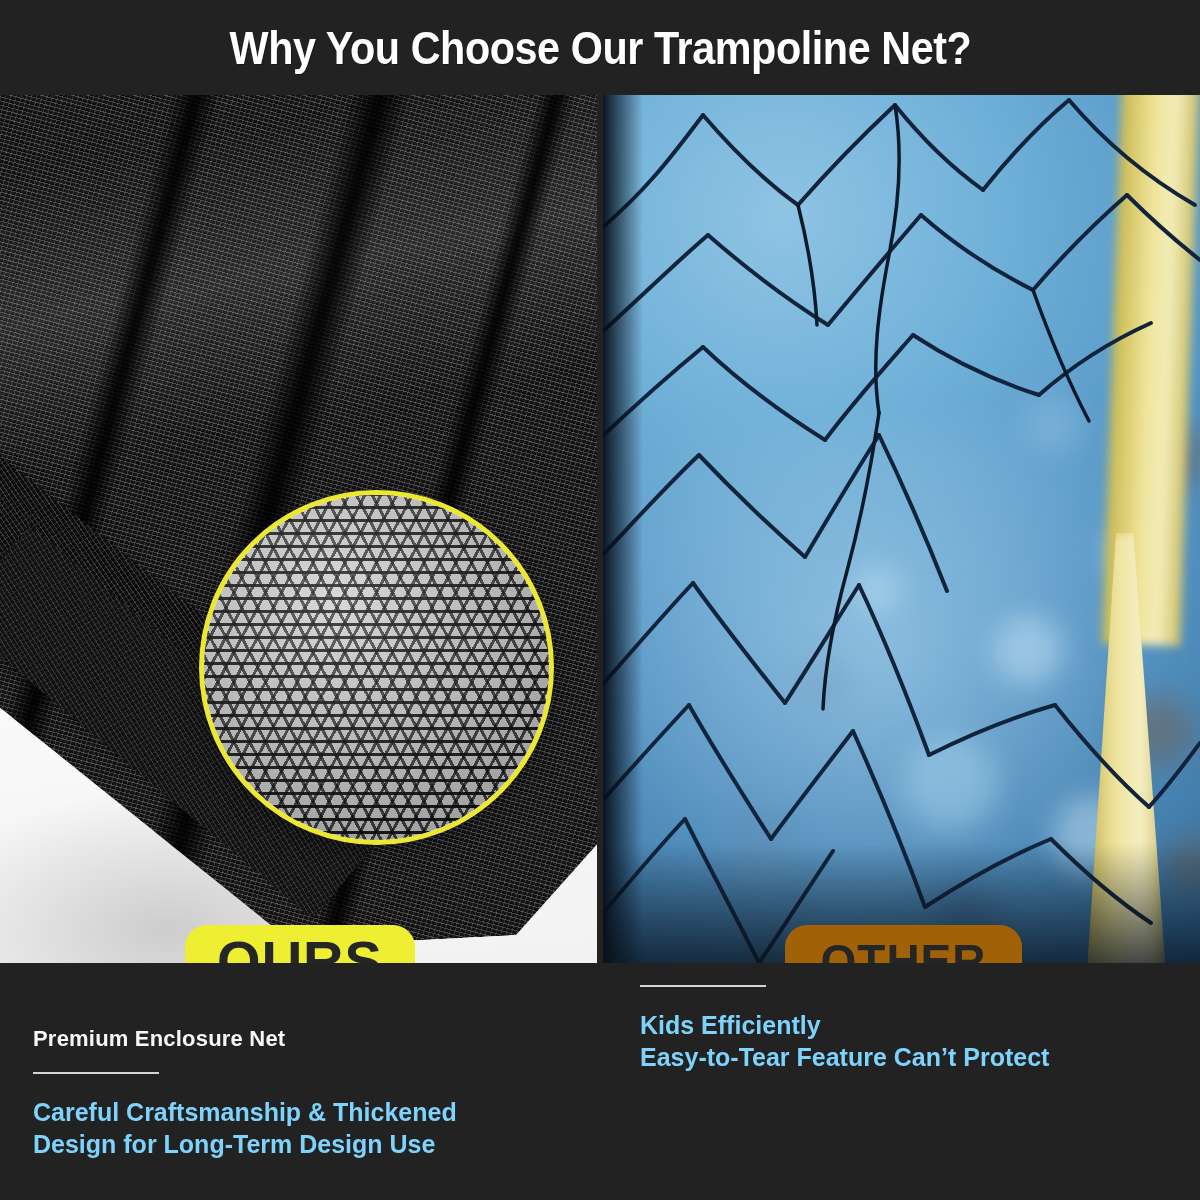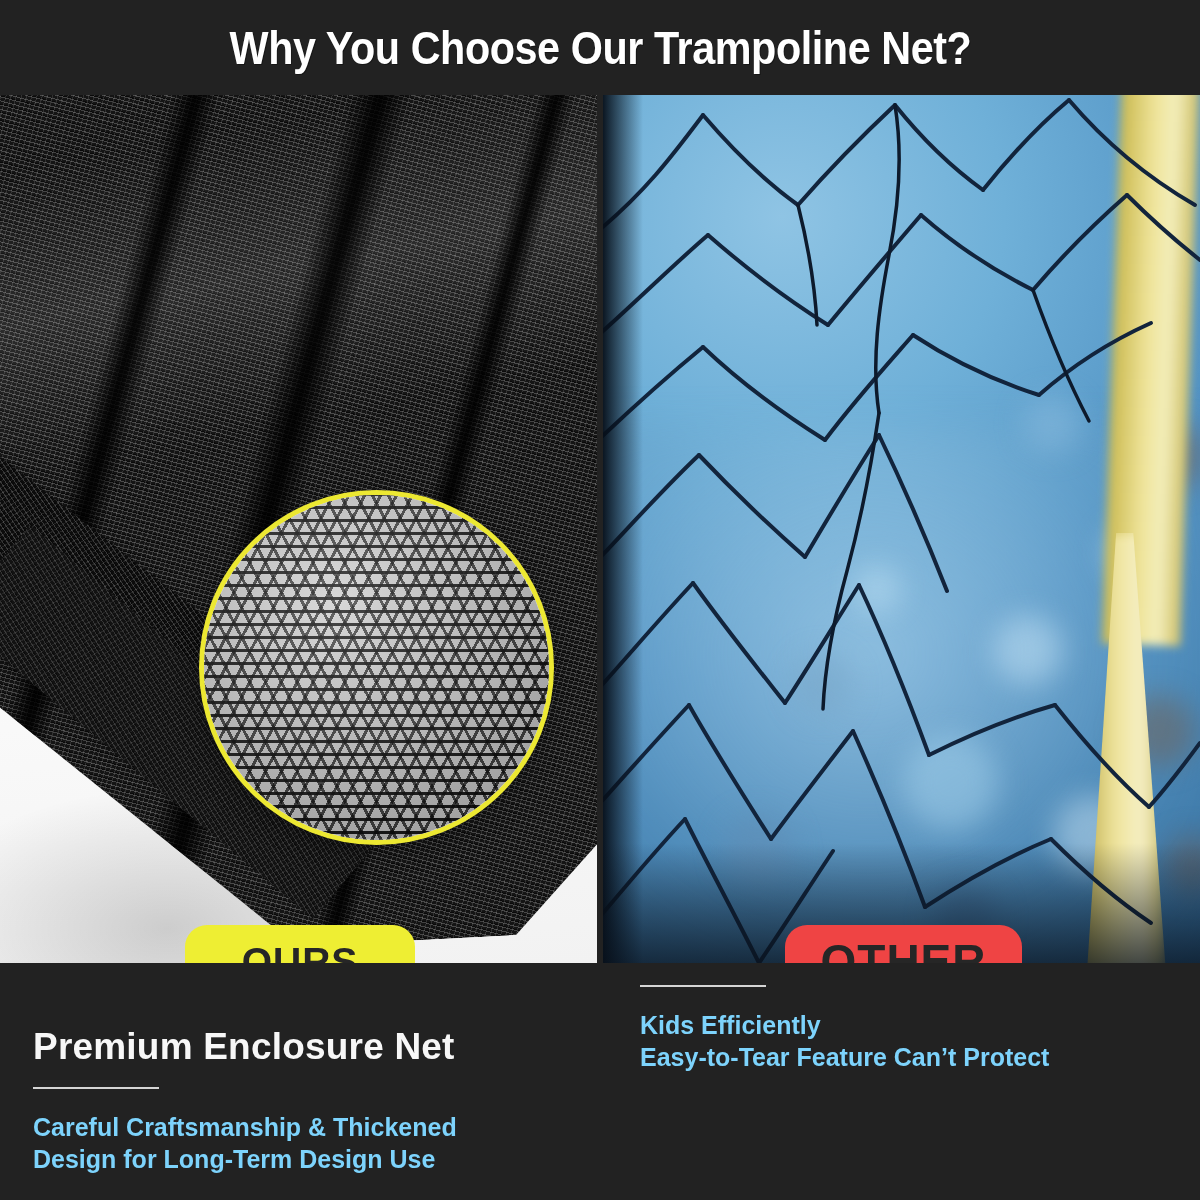--- a/index.html
+++ b/index.html
@@ -132,34 +132,34 @@
   
   .net-svg { position:absolute; inset:0; width:100%; height:100%; }
 
   
   .badge {
     position:absolute; display:flex; align-items:center; justify-content:center;
     border-radius:22px; font-weight:bold; color:#262626; line-height:1;
   }
   .badge-ours {
     left:185px; top:925px; width:230px; height:72px;
-    background:#eeee33; font-size:39px; letter-spacing:1px;text-align:center;
+    background:#eeee33; font-size:56px; letter-spacing:1px;text-align:center;
   }
   .badge-other {
     left:785px; top:925px; width:237px; height:72px;
-    background:#ef4444; font-size:46px; letter-spacing:1px;
+    background:#a16207; font-size:46px; letter-spacing:1px;
   }
 
   
   .footer { position:absolute; left:0; top:963px; width:1200px; height:237px; background:#222222; }
   .col { position:absolute; top:0; width:560px; }
   .col-left  { left:33px; }
   .col-right { left:640px; }
   .col-heading {
-    font-size:37px; font-weight:bold; color:#f7f7f7; line-height:1;
+    font-size:22px; font-weight:bold; color:#f7f7f7; line-height:1;
     padding-top:65px; letter-spacing:.2px; white-space:nowrap;
   }
   .col-rule {
     width:126px; height:2px; background:#e9e9e9; margin-top:22px; opacity:.9;
   }
   .col-body {
     margin-top:22px; font-size:25px; line-height:1.28; color:#7dd3fc;
     font-weight:bold; max-width:530px;
   }
   .col-body span { display:block; white-space:nowrap; }

